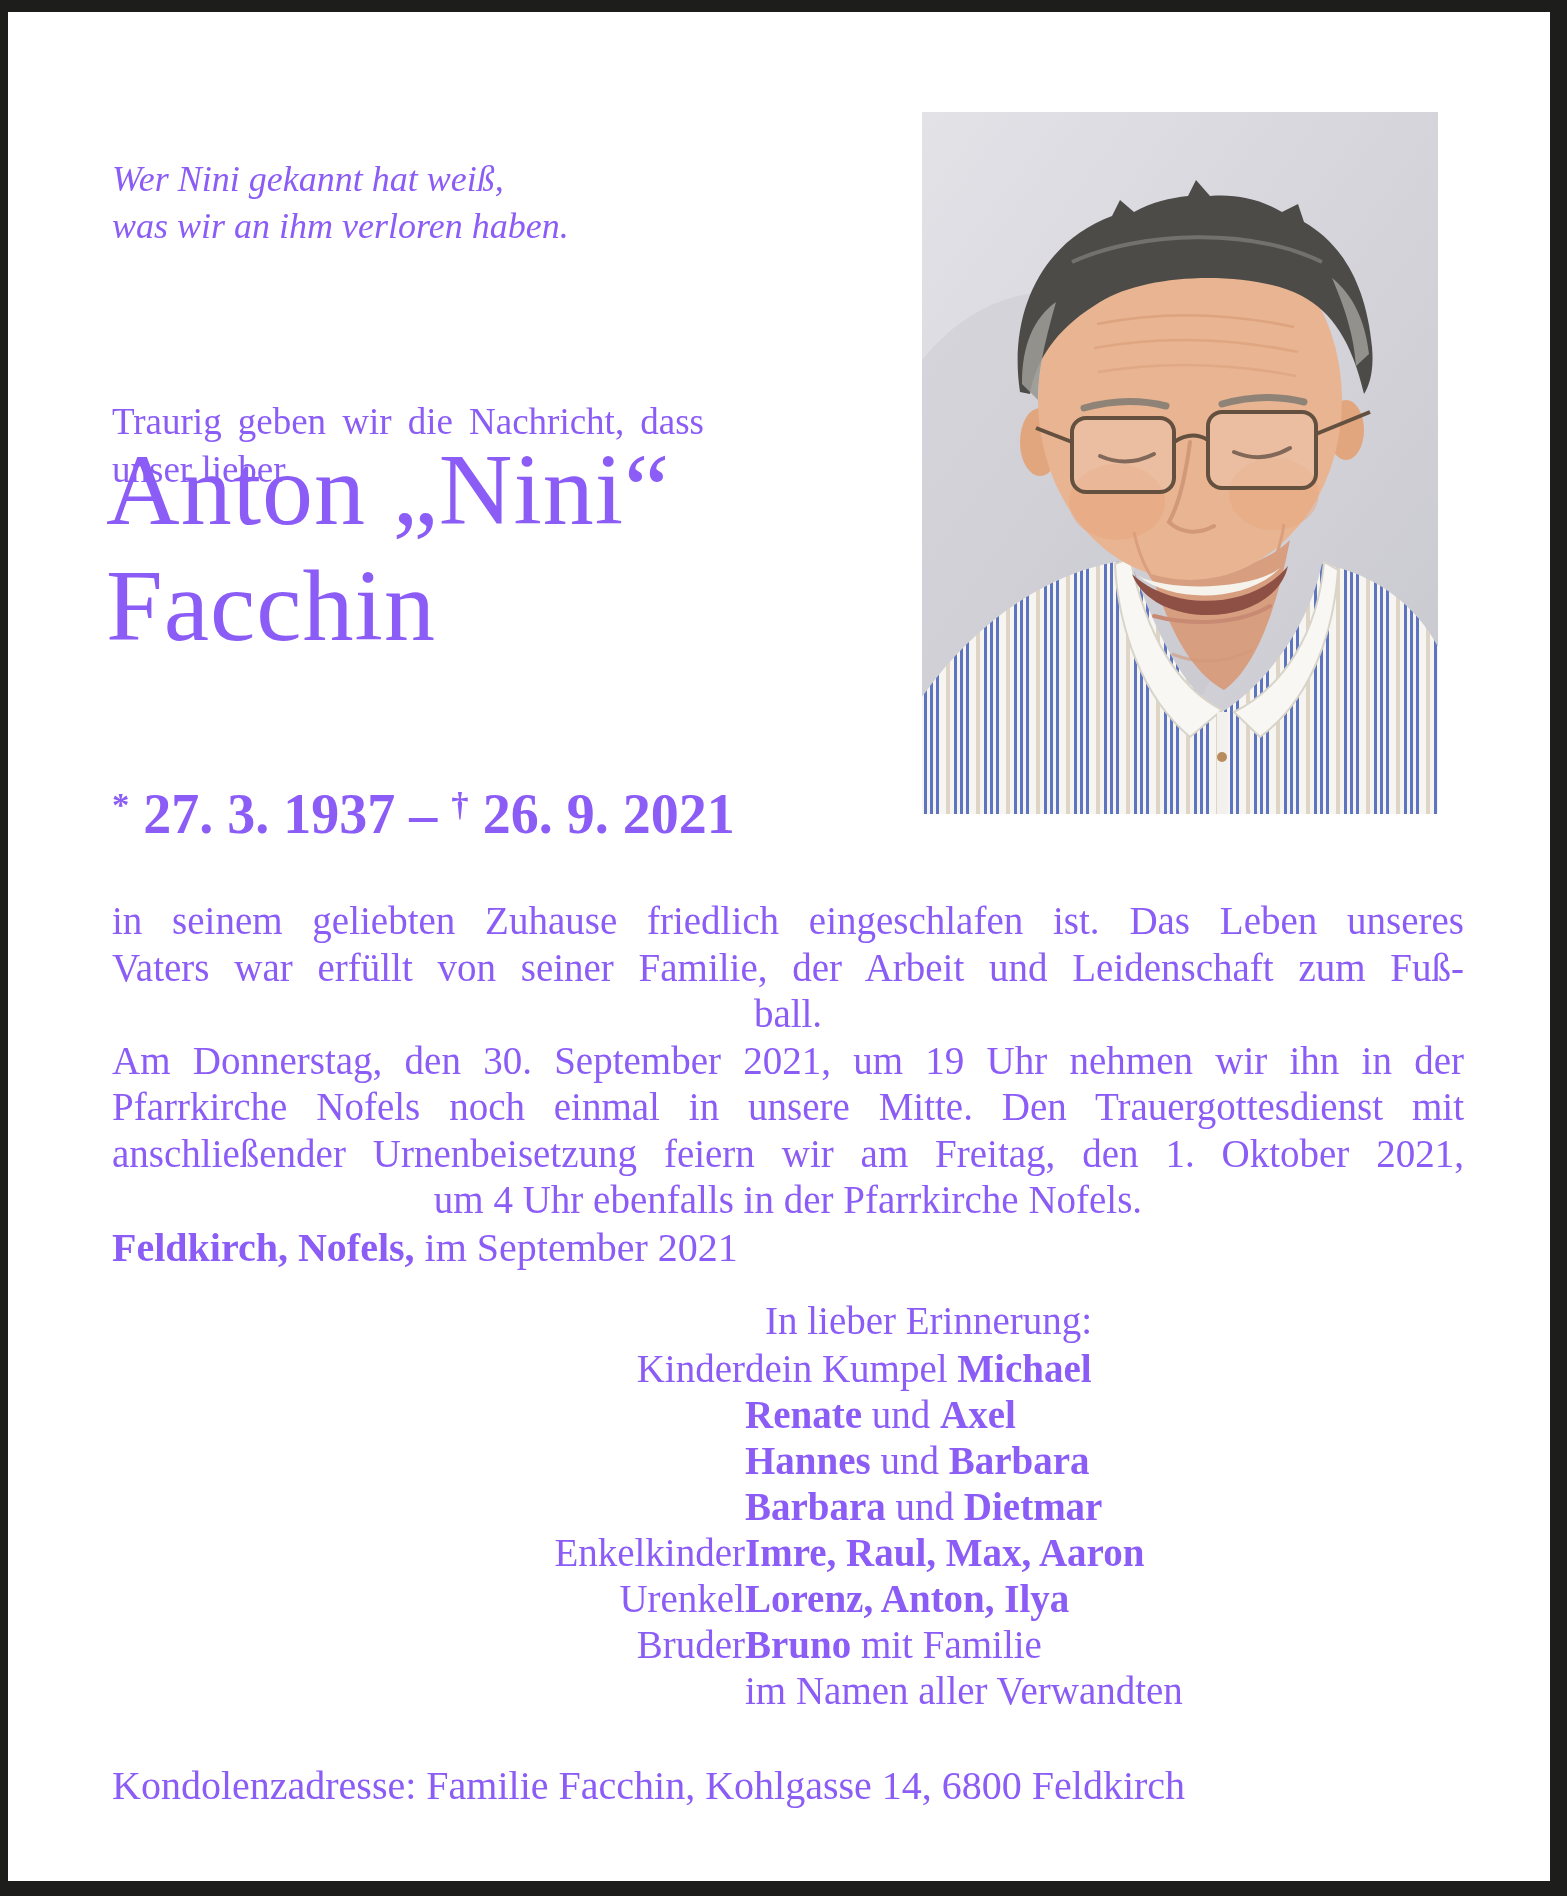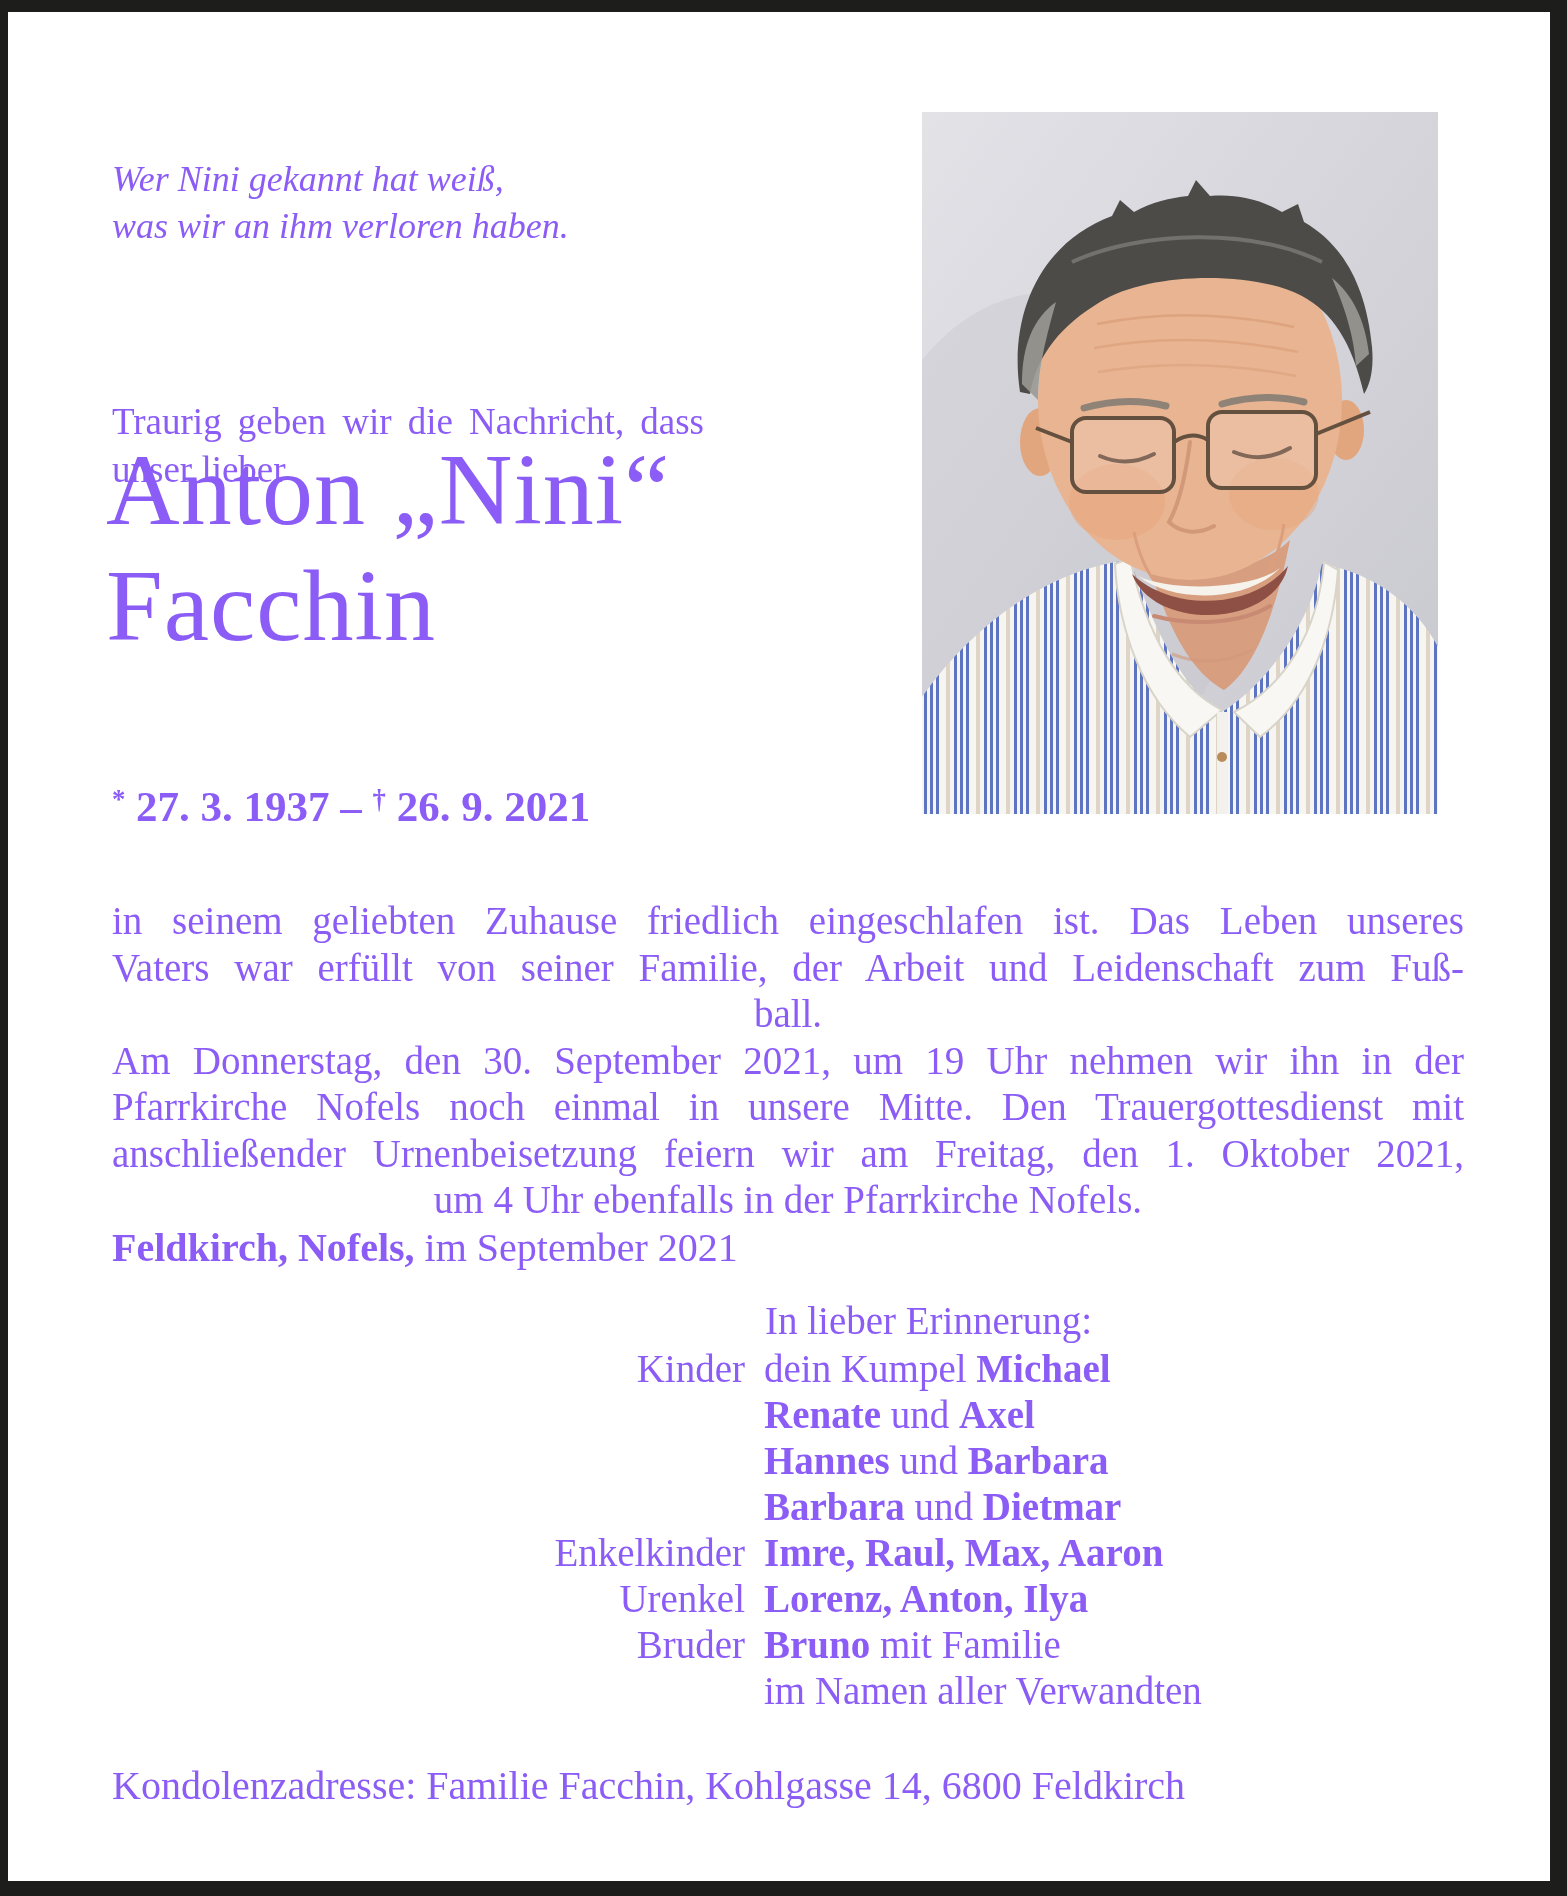--- a/index.html
+++ b/index.html
@@ -40,21 +40,21 @@
     position: absolute;
     left: 106px; top: 432px;
     font-size: 102px;
     line-height: 116px;
     letter-spacing: 1px;
     white-space: nowrap;
   }
   .dates-line {
     position: absolute;
     left: 112px; top: 782px;
-    font-size: 43px;
+    font-size: 56px;
     font-weight: bold;
     white-space: nowrap;
   }
   .dates-line .sym { font-size: 62%; vertical-align: 42%; font-weight: bold; }
   .body-text {
     position: absolute;
     left: 112px; top: 898px;
     width: 1352px;
     font-size: 39px;
     line-height: 46.5px;
@@ -75,21 +75,21 @@
   }
   .remembrance-list {
     position: absolute;
     left: 112px; top: 1346px;
     width: 1352px;
     font-size: 39px;
     line-height: 46px;
   }
   .fam-row { display: flex; }
   .fam-label { width: 633px; text-align: right; flex: none; }
-  .fam-value { margin-left: 19px; text-align: left; }
+  .fam-value { margin-left: 0; text-align: left; }
   .condolence {
     position: absolute;
     left: 112px; top: 1762px;
     font-size: 40px;
     white-space: nowrap;
   }
   .photo {
     position: absolute;
     left: 922px; top: 112px;
     width: 516px; height: 702px;

